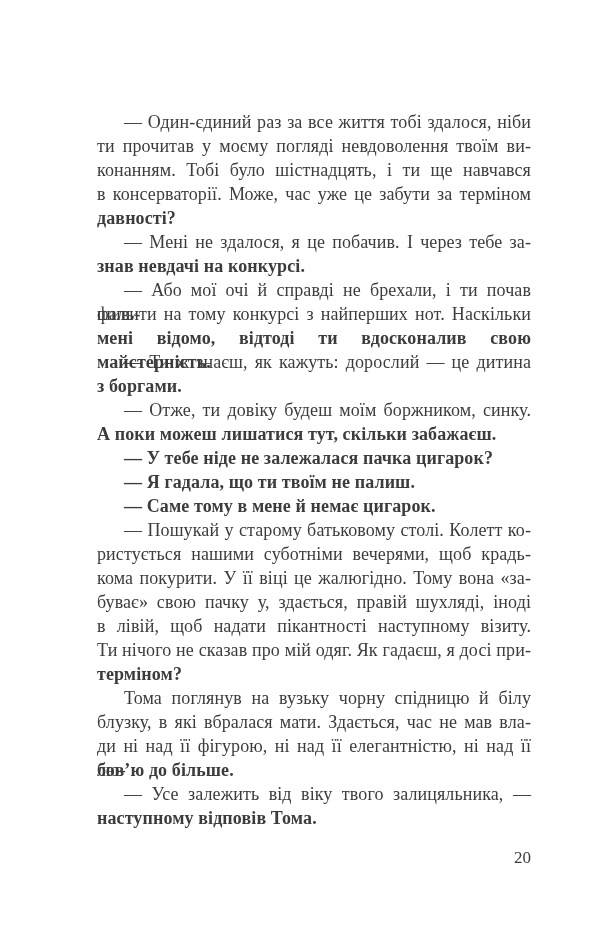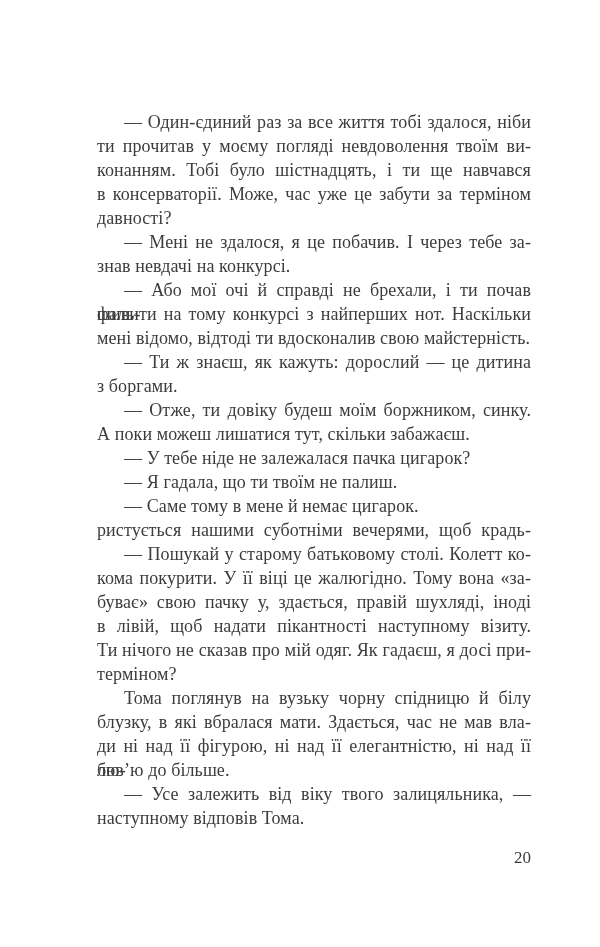--- a/index.html
+++ b/index.html
@@ -31,20 +31,21 @@
     text-align: justify;
     text-align-last: justify;
     height: 24px;
     overflow: visible;
   }
   .line.first {
     text-indent: 27px;
   }
   .line.last {
     text-align-last: left;
+    font-weight: bold;
   }
   .page-number {
     position: absolute;
     left: 97px;
     top: 848px;
     width: 434px;
     text-align: right;
     font-size: 17px;
     line-height: 20px;
     color: #3c3c3c;
@@ -65,22 +66,22 @@
       <div class="line first">— Або мої очі й справді не брехали, і ти почав фаль-</div>
       <div class="line">шивити на тому конкурсі з найперших нот. Наскільки</div>
       <div class="line last">мені відомо, відтоді ти вдосконалив свою майстерність.</div>
       <div class="line first">— Ти ж знаєш, як кажуть: дорослий — це дитина</div>
       <div class="line last">з боргами.</div>
       <div class="line first">— Отже, ти довіку будеш моїм боржником, синку.</div>
       <div class="line last">А поки можеш лишатися тут, скільки забажаєш.</div>
       <div class="line first last">— У тебе ніде не залежалася пачка цигарок?</div>
       <div class="line first last">— Я гадала, що ти твоїм не палиш.</div>
       <div class="line first last">— Саме тому в мене й немає цигарок.</div>
+      <div class="line first">— Пошукай у старому батьковому столі. Колетт ко-</div>
       <div class="line">ристується нашими суботніми вечерями, щоб крадь-</div>
-      <div class="line first">— Пошукай у старому батьковому столі. Колетт ко-</div>
       <div class="line">кома покурити. У її віці це жалюгідно. Тому вона «за-</div>
       <div class="line">буває» свою пачку у, здається, правій шухляді, іноді</div>
       <div class="line">в лівій, щоб надати пікантності наступному візиту.</div>
       <div class="line">Ти нічого не сказав про мій одяг. Як гадаєш, я досі при-</div>
       <div class="line last">терміном?</div>
       <div class="line first">Тома поглянув на вузьку чорну спідницю й білу</div>
       <div class="line">блузку, в які вбралася мати. Здається, час не мав вла-</div>
       <div class="line">ди ні над її фігурою, ні над її елегантністю, ні над її лю-</div>
       <div class="line last">бов’ю до більше.</div>
       <div class="line first">— Усе залежить від віку твого залицяльника, —</div>

